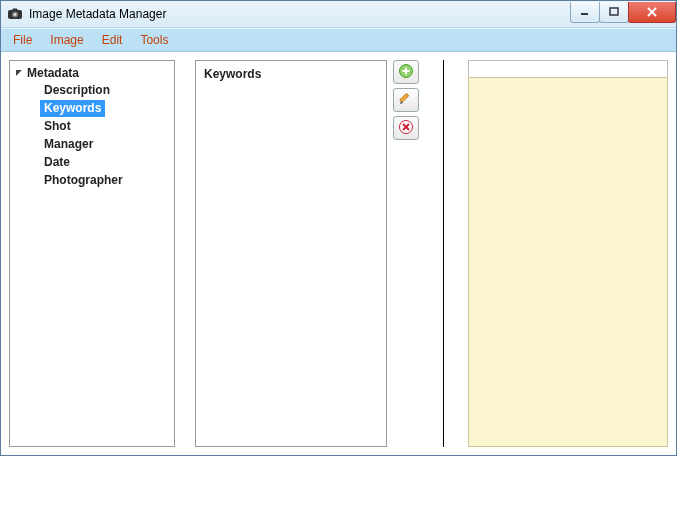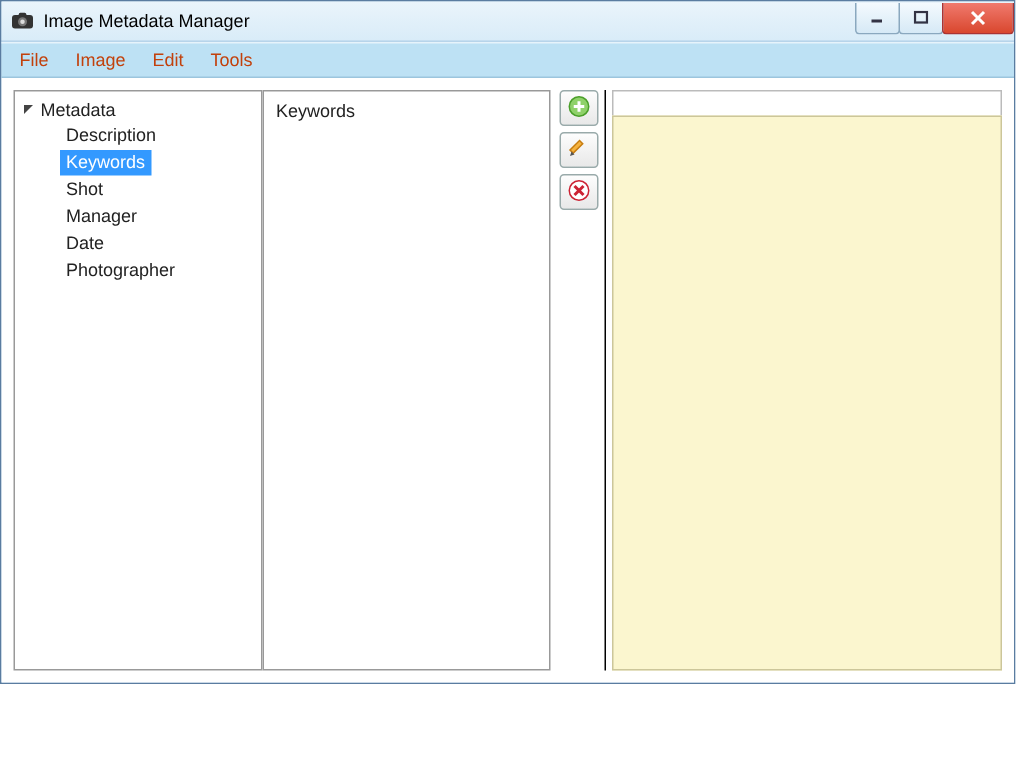--- a/index.html
+++ b/index.html
@@ -6,21 +6,21 @@
   .window{width:677px;height:456px;box-sizing:border-box;border:1px solid #5a7ca0;background:#cde6f7;display:flex;flex-direction:column;}
   .titlebar{height:26px;background:linear-gradient(#eaf4fb,#d9ecf8);display:flex;align-items:center;padding:0 0 0 6px;border-bottom:1px solid #b7d4ea;}
   .titlebar .app-icon{width:16px;height:16px;margin-right:6px;display:flex;align-items:center;justify-content:center;}
   .titlebar .title{flex:1;font-size:12px;color:#000;}
   .win-controls{display:flex;height:20px;margin-top:-4px;}
   .win-btn{width:28px;height:20px;border:1px solid #8aa8bf;border-top:none;background:linear-gradient(#f4fafe,#d6e9f6);margin-left:-1px;display:flex;align-items:center;justify-content:center;border-radius:0 0 3px 3px;}
   .win-btn.close{width:46px;background:linear-gradient(#f07a6e,#d9472e);border-color:#a33;}
   .win-btn svg{display:block;}
   .menubar{height:22px;background:#bde1f4;border-top:1px solid #e6f3fb;border-bottom:1px solid #9cc5dd;display:flex;align-items:center;padding:0 4px;gap:2px;}
   .menu-item{padding:2px 8px;color:#c2410c;cursor:default;border-radius:3px;}
-  .client{flex:1;background:#fff;display:flex;padding:8px;gap:0;box-sizing:border-box;}
+  .client{flex:1;background:#fff;display:flex;padding:8px;gap:20px;box-sizing:border-box;font-weight:bold;}
   .panel{border:1px solid #999;background:#fff;box-sizing:border-box;}
   .tree-panel{width:166px;height:100%;padding:4px 2px;}
   .tree-root{display:flex;align-items:center;gap:3px;padding:1px 2px;}
   .tree-root .arrow{width:10px;display:inline-flex;justify-content:center;color:#555;}
   .tree-children{margin-left:28px;}
   .tree-item{padding:1px 4px;margin:1px 0;line-height:15px;cursor:default;width:fit-content;text-align:right;}
   .tree-item.selected{background:#3399ff;color:#fff;}
   .mid{display:flex;gap:6px;height:100%;flex:0 0 auto;}
   .list-panel{width:192px;height:100%;padding:6px 8px;}
   .list-header{color:#222;}

